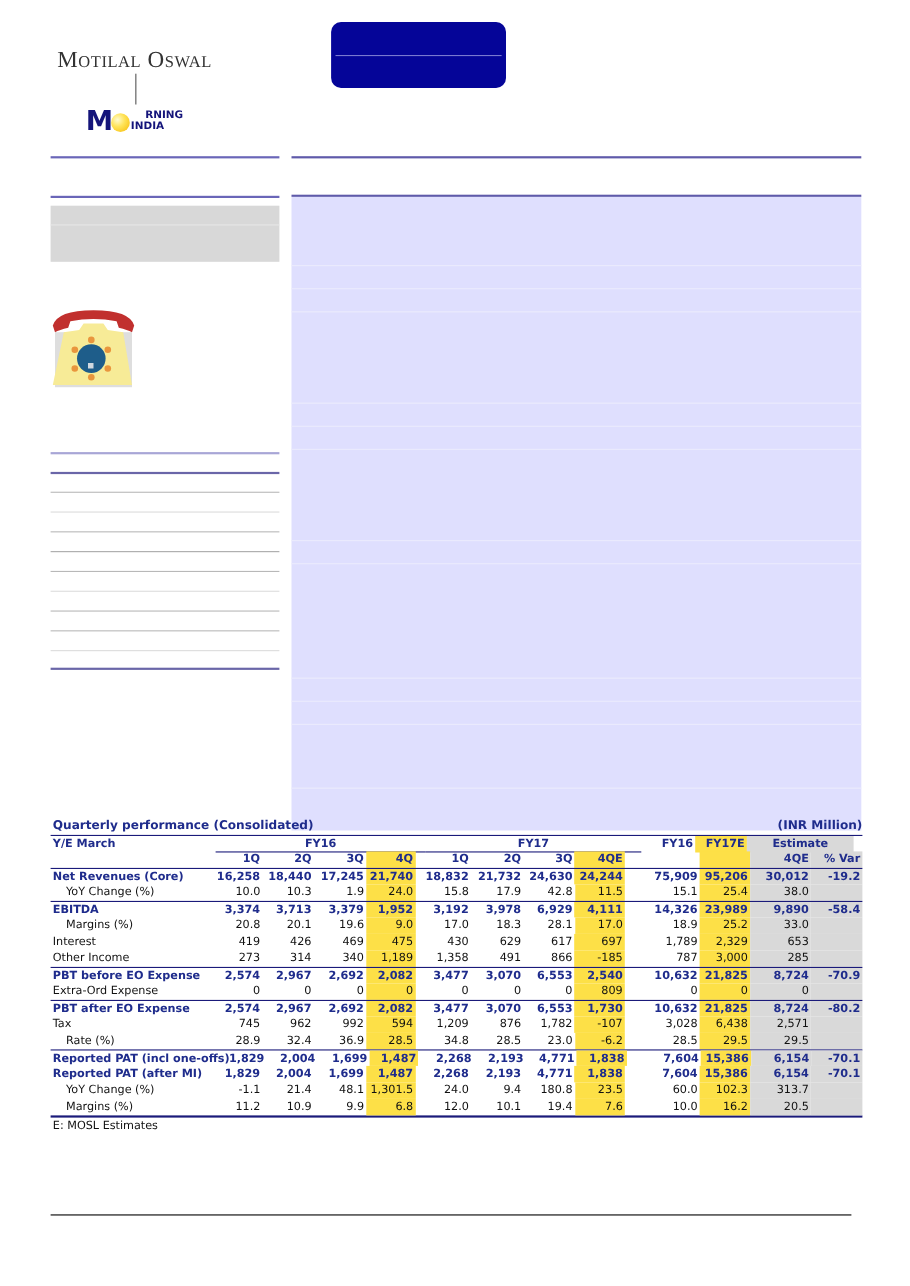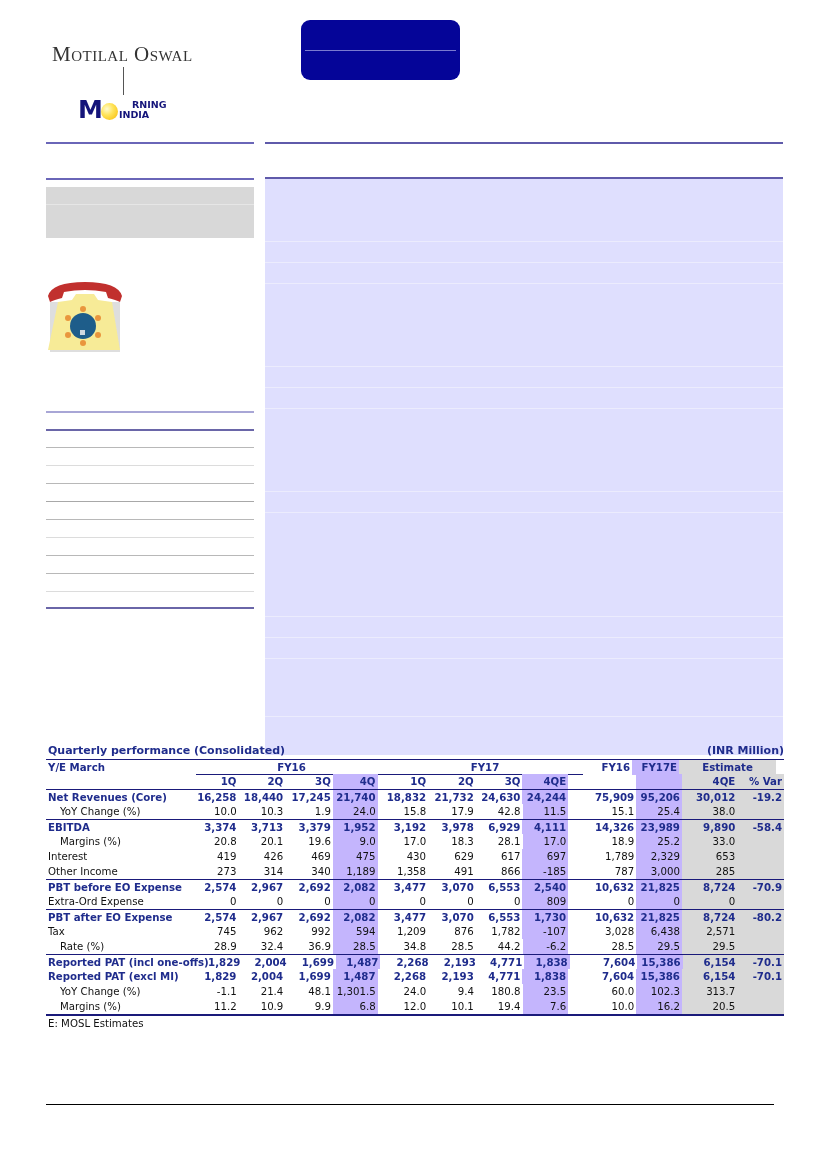--- a/index.html
+++ b/index.html
@@ -41,21 +41,21 @@
   .qt-grid { position: relative; }
   .qt-row { position: relative; height: 15px; display: flex; }
   .qt-row .lbl { width: 150px; padding-left: 2px; white-space: nowrap; line-height: 15px; }
   .qt-row .lbl.ind { padding-left: 14px; }
   .qt-row .cell { text-align: right; line-height: 15px; white-space: nowrap; padding-right: 2px; }
   .bold-blue .lbl, .bold-blue .cell { font-weight: bold; color: #1f2c8c; }
   .hdr .cell, .hdr .lbl { font-weight: bold; color: #1f2c8c; }
   .c1 { width: 48px; } .c2 { width: 48px; } .c3 { width: 49px; } .c4 { width: 46px; }
   .c5 { width: 52px; } .c6 { width: 49px; } .c7 { width: 48px; } .c8 { width: 47px; }
   .c9 { width: 70px; } .c10 { width: 47px; } .c11 { width: 57px; } .c12 { width: 48px; }
-  .shade-blue { background: #c4b5fd; }
+  .shade-blue { background: #fde047; }
   .shade-grey { background: #d9d9d9; }
   .b-top { border-top: 1.5px solid #1a1a7a; }
   .qt-footnote { margin-top: 2px; padding-left: 2px; font-size: 10.2px; color: #111; }
   .qt-bottom-line { height: 1.5px; background: #1a1a7a; }
 
   .fy-group { position: absolute; top: 0; height: 15px; text-align: center; font-weight: bold; color: #1f2c8c; line-height: 15px; border-bottom: 1px solid #1a1a7a; }
 
   .page-footer-line { position: absolute; left: 46px; top: 1104px; width: 728px; height: 1px; background: #000; }
 </style>
 </head>
@@ -316,21 +316,21 @@
         <span class="cell c12 shade-grey"></span>
       </div>
       <div class="qt-row">
         <span class="lbl ind">Rate (%)</span>
         <span class="cell c1">28.9</span>
         <span class="cell c2">32.4</span>
         <span class="cell c3">36.9</span>
         <span class="cell c4 shade-blue">28.5</span>
         <span class="cell c5">34.8</span>
         <span class="cell c6">28.5</span>
-        <span class="cell c7">44.2</span>
+        <span class="cell c7">23.0</span>
         <span class="cell c8 shade-blue">-6.2</span>
         <span class="cell c9">28.5</span>
         <span class="cell c10 shade-blue">29.5</span>
         <span class="cell c11 shade-grey">29.5</span>
         <span class="cell c12 shade-grey"></span>
       </div>
       <div class="qt-row bold-blue b-top">
         <span class="lbl">Reported PAT (incl one-offs)</span>
         <span class="cell c1">1,829</span>
         <span class="cell c2">2,004</span>
@@ -339,21 +339,21 @@
         <span class="cell c5">2,268</span>
         <span class="cell c6">2,193</span>
         <span class="cell c7">4,771</span>
         <span class="cell c8 shade-blue">1,838</span>
         <span class="cell c9">7,604</span>
         <span class="cell c10 shade-blue">15,386</span>
         <span class="cell c11 shade-grey">6,154</span>
         <span class="cell c12 shade-grey">-70.1</span>
       </div>
       <div class="qt-row bold-blue">
-        <span class="lbl">Reported PAT (excl MI)</span>
+        <span class="lbl">Reported PAT (after MI)</span>
         <span class="cell c1">1,829</span>
         <span class="cell c2">2,004</span>
         <span class="cell c3">1,699</span>
         <span class="cell c4 shade-blue">1,487</span>
         <span class="cell c5">2,268</span>
         <span class="cell c6">2,193</span>
         <span class="cell c7">4,771</span>
         <span class="cell c8 shade-blue">1,838</span>
         <span class="cell c9">7,604</span>
         <span class="cell c10 shade-blue">15,386</span>

